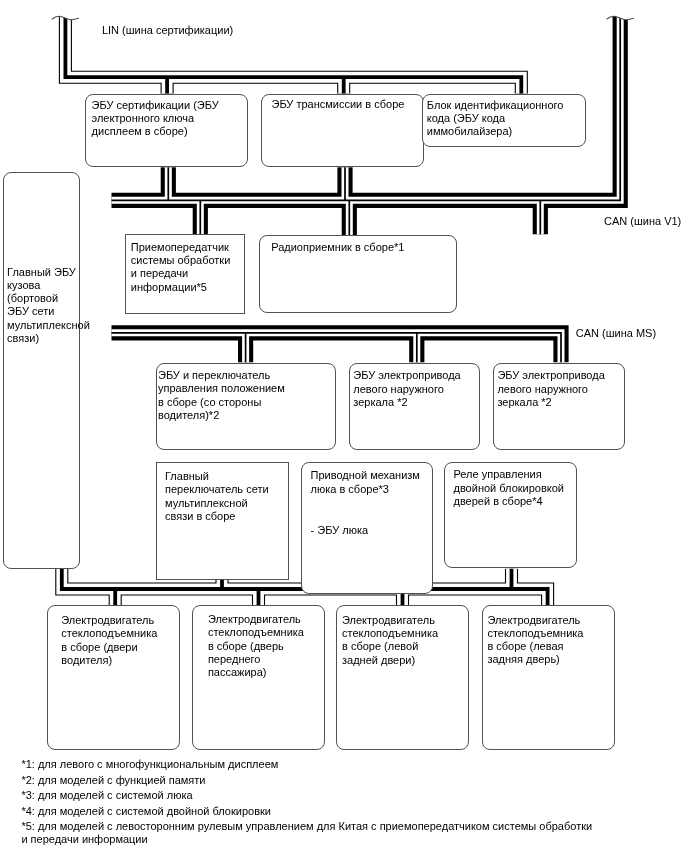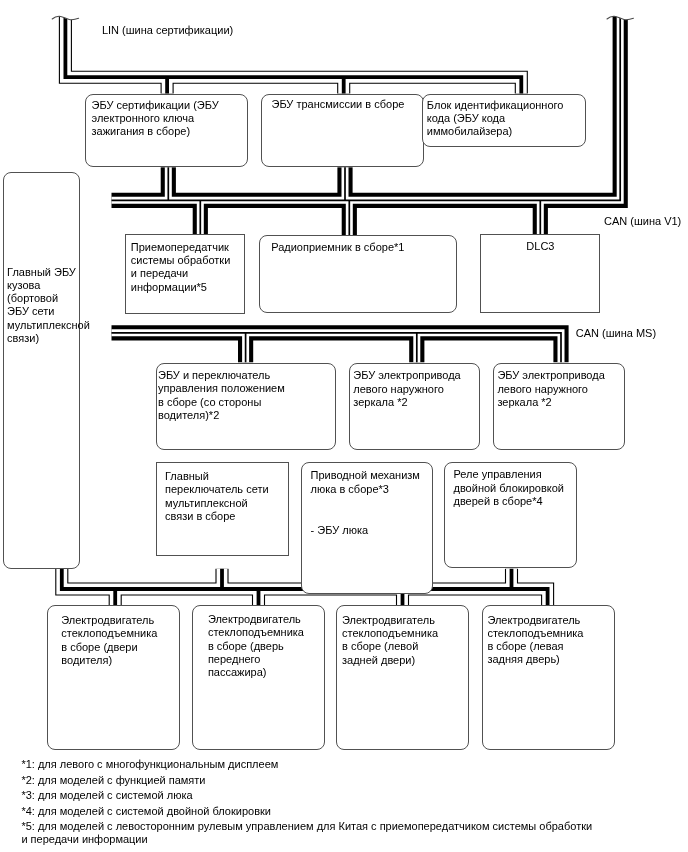--- a/index.html
+++ b/index.html
@@ -80,21 +80,21 @@
         <path d="M 511.5 589 V 568.8" fill="none" stroke="#000" stroke-width="3.8" stroke-linecap="butt" stroke-linejoin="miter" stroke-miterlimit="10"></path>
         <path d="M 115.2 589 V 605.3" fill="none" stroke="#000" stroke-width="3.8" stroke-linecap="butt" stroke-linejoin="miter" stroke-miterlimit="10"></path>
         <path d="M 258.5 589 V 605.3" fill="none" stroke="#000" stroke-width="3.8" stroke-linecap="butt" stroke-linejoin="miter" stroke-miterlimit="10"></path>
         <path d="M 402.5 589 V 605.3" fill="none" stroke="#000" stroke-width="3.8" stroke-linecap="butt" stroke-linejoin="miter" stroke-miterlimit="10"></path>
       </g>
   </svg>
 
   <div class="node round" style="left:85.2px;top:94.3px;width:162.6px;height:72.5px">
     <div class="txt" style="left:5.4px;top:3.4px">ЭБУ сертификации (ЭБУ
 электронного ключа
-зажигания в сборе)</div>
+дисплеем в сборе)</div>
   </div>
   <div class="node round" style="left:261.0px;top:94.3px;width:162.8px;height:72.5px">
     <div class="txt" style="left:9.5px;top:3.2px">ЭБУ трансмиссии в сборе</div>
   </div>
   <div class="node round" style="left:422px;top:94.3px;width:163.5px;height:53px">
     <div class="txt" style="left:3.8px;top:3.5px">Блок идентификационного
 кода (ЭБУ кода
 иммобилайзера)</div>
   </div>
   <div class="node round" style="left:3px;top:172.0px;width:77px;height:396.5px">
@@ -106,40 +106,37 @@
   </div>
   <div class="node" style="left:124.9px;top:234.2px;width:120.3px;height:80px">
     <div class="txt" style="left:4.9px;top:5.5px">Приемопередатчик
 системы обработки
 и передачи
 информации*5</div>
   </div>
   <div class="node round" style="left:259.0px;top:235.0px;width:198.0px;height:77.6px">
     <div class="txt" style="left:11.2px;top:4.6px">Радиоприемник в сборе*1</div>
   </div>
-  <div class="node" style="left:480.4px;top:234.0px;width:120.0px;height:79.3px">
-    <div class="txt center" style="top:5.1px">DLC3</div>
-  </div>
   <div class="node round" style="left:156.0px;top:362.6px;width:180.0px;height:87.8px">
     <div class="txt" style="left:1px;top:5.5px">ЭБУ и переключатель
 управления положением
 в сборе (со стороны
 водителя)*2</div>
   </div>
   <div class="node round" style="left:348.8px;top:362.6px;width:131.2px;height:87.8px">
     <div class="txt" style="left:3.5px;top:5.8px">ЭБУ электропривода
 левого наружного
 зеркала *2</div>
   </div>
   <div class="node round" style="left:492.9px;top:362.6px;width:132.1px;height:87.8px">
     <div class="txt" style="left:3.5px;top:5.9px">ЭБУ электропривода
 левого наружного
 зеркала *2</div>
   </div>
-  <div class="node" style="left:156.0px;top:461.8px;width:132.5px;height:94px">
+  <div class="node" style="left:156.0px;top:461.8px;width:132.5px;height:118px">
     <div class="txt" style="left:8.0px;top:7.3px">Главный
 переключатель сети
 мультиплексной
 связи в сборе</div>
   </div>
   <div class="node round" style="left:300.9px;top:461.8px;width:132.6px;height:132px">
     <div class="txt" style="left:8.7px;top:6.0px;line-height:13.8px">Приводной механизм
 люка в сборе*3
 
 

